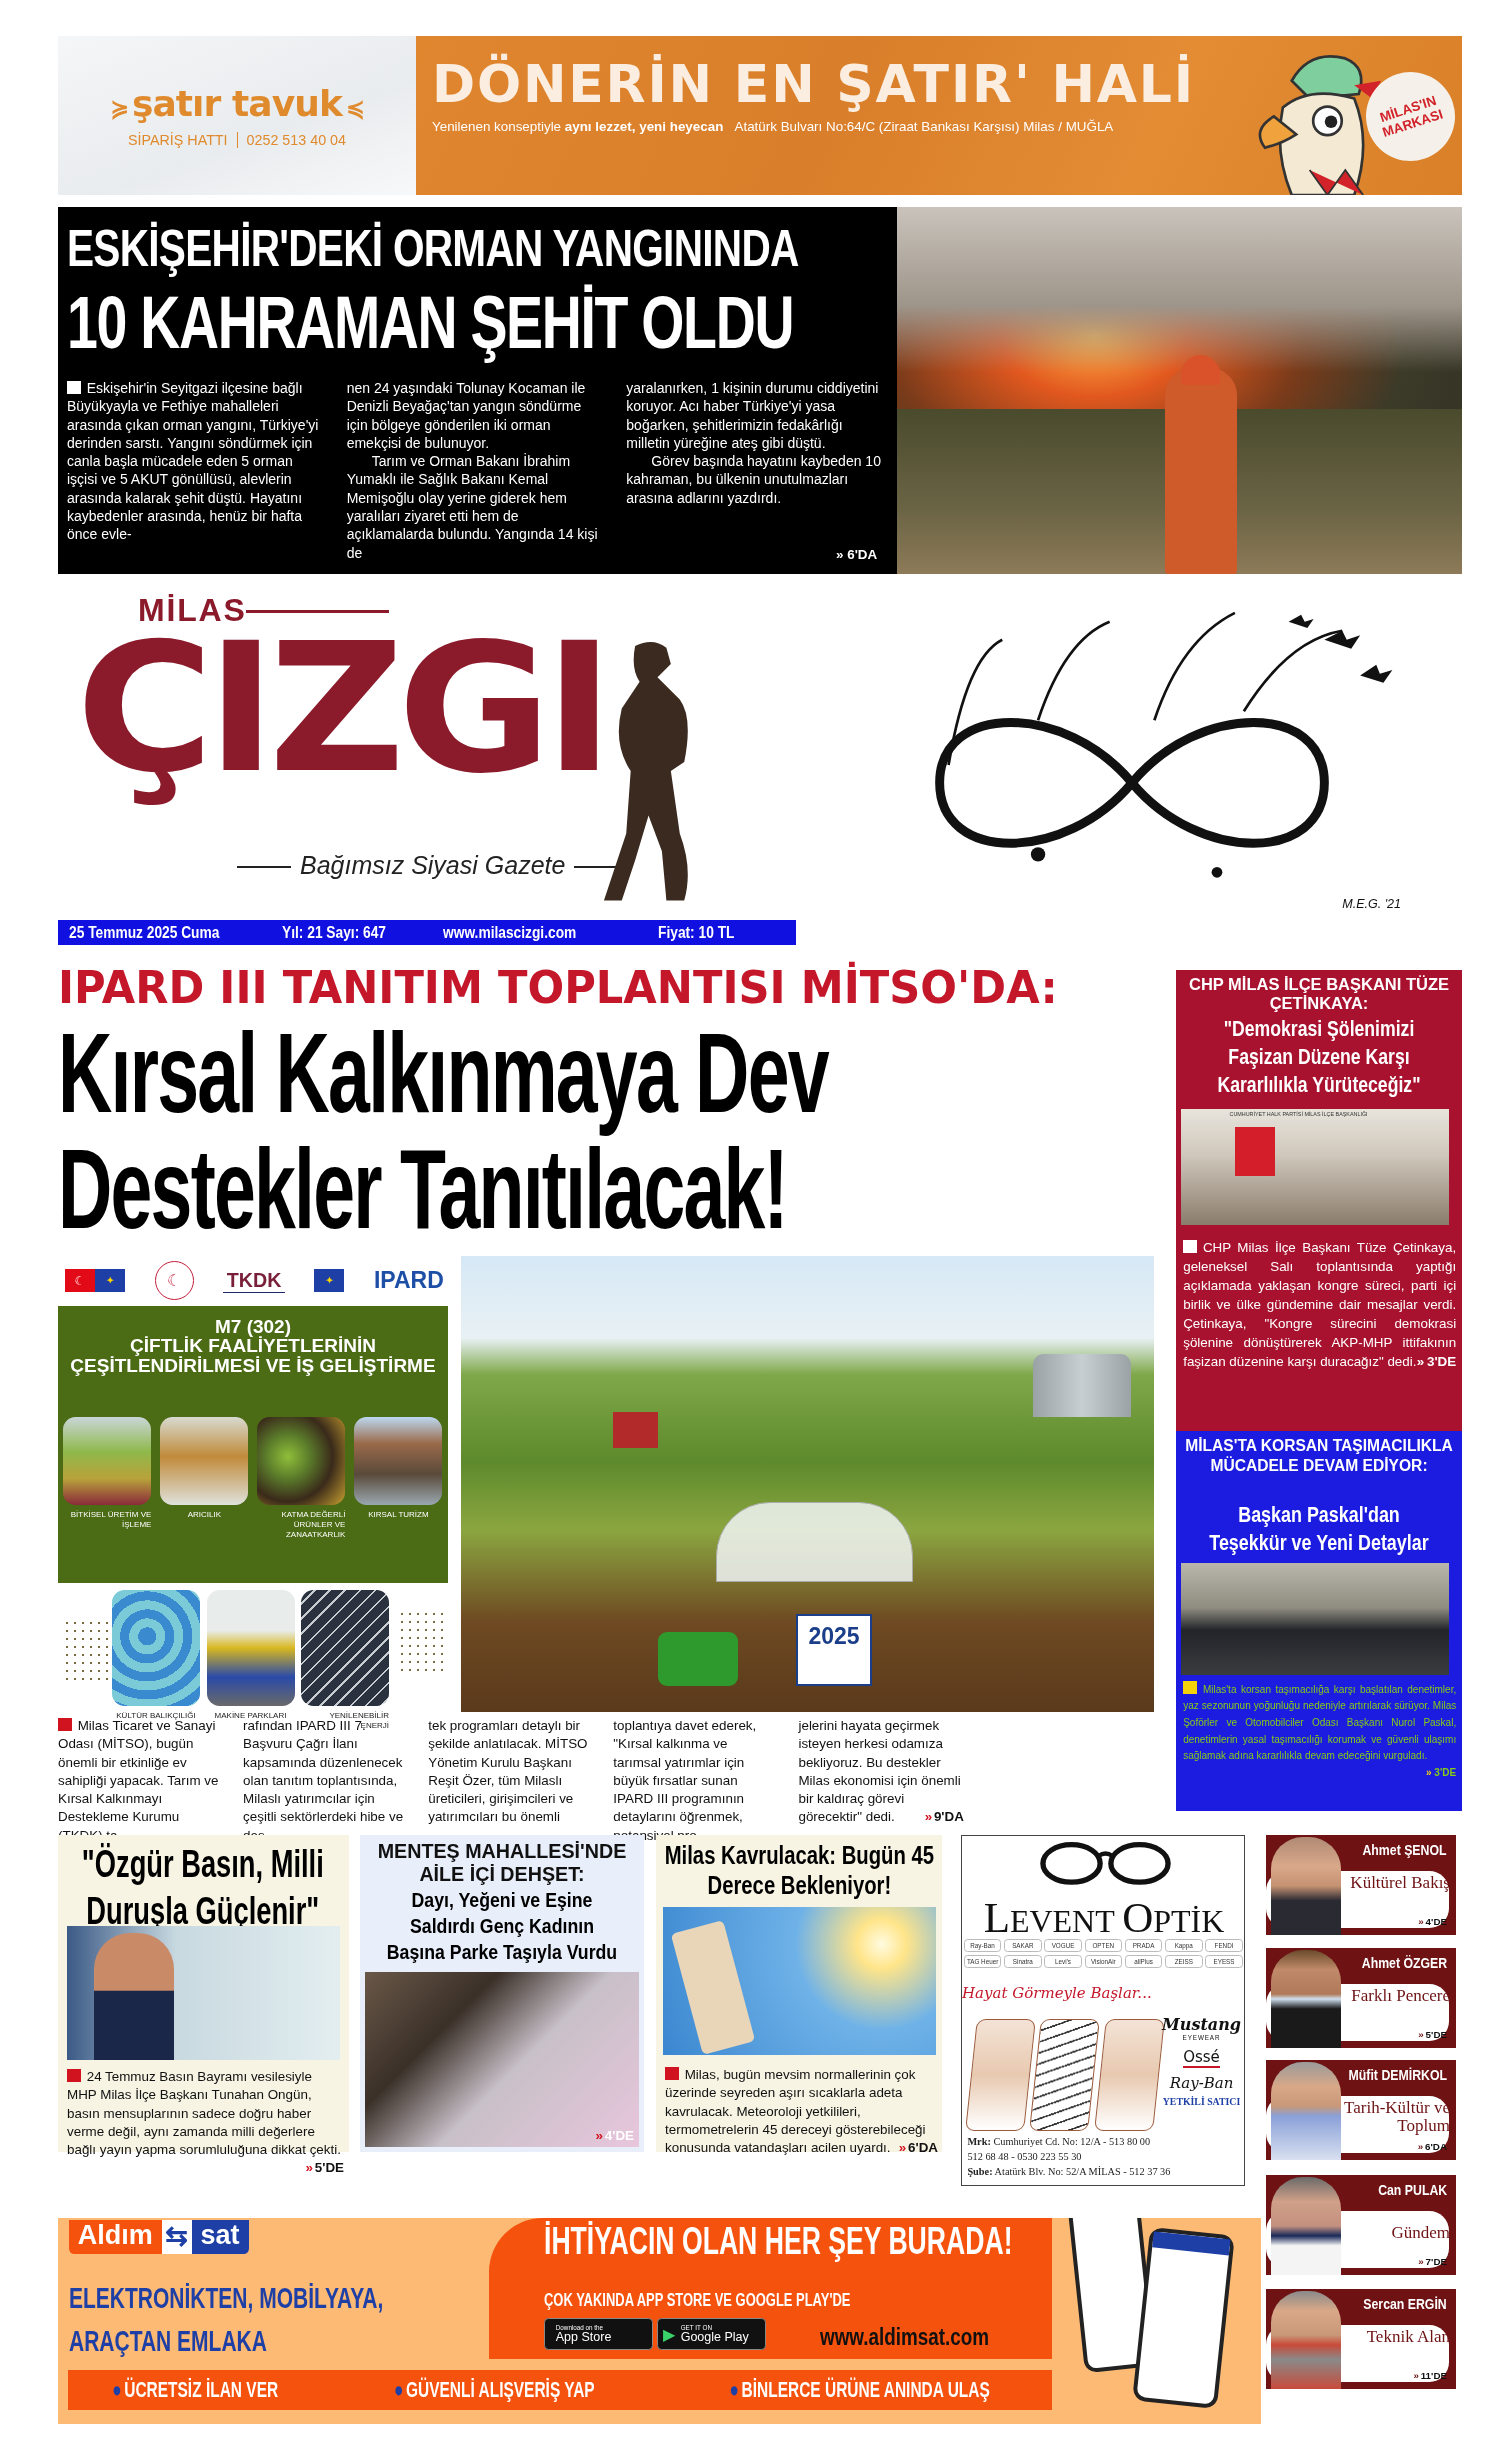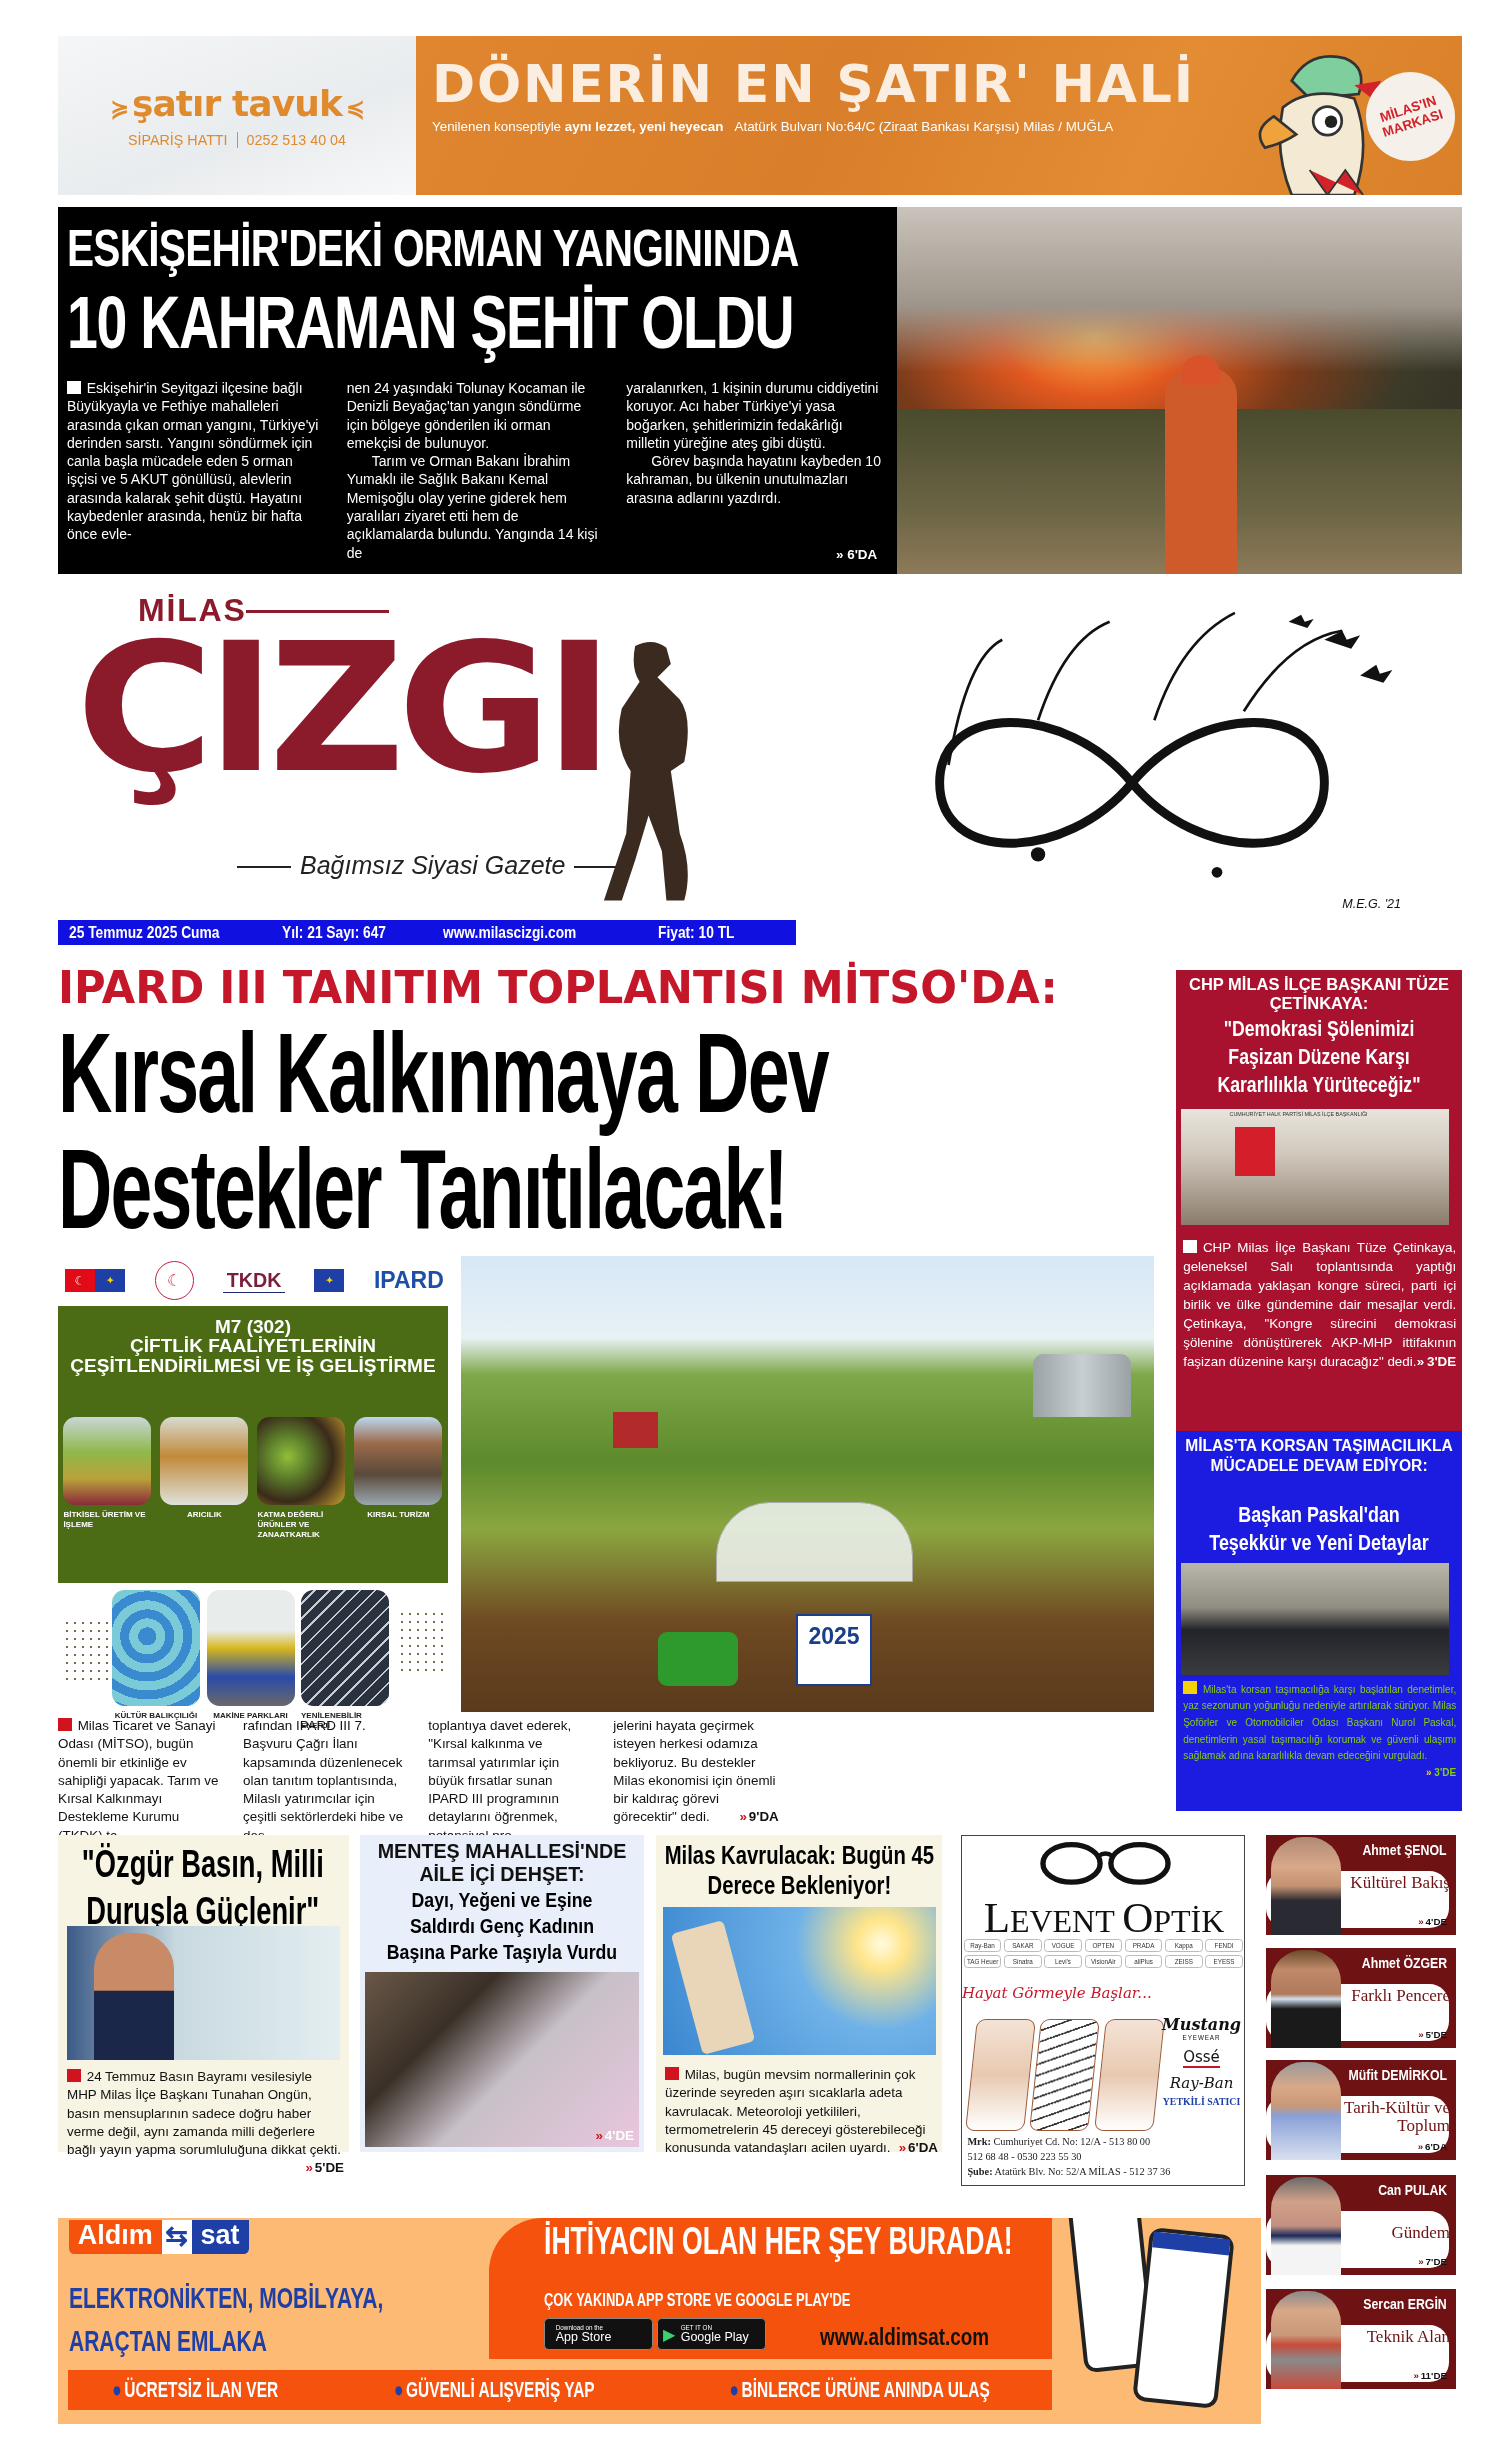--- a/index.html
+++ b/index.html
@@ -66,21 +66,21 @@
   .tkdk { color: #7a1f3a; font-weight: bold; font-size: 19.7px; border-bottom: 1.8px solid #1d2a6a; padding: 0 3.6px; }
   .ipard { color: #1d4fa6; font-weight: bold; font-size: 23px; }
 
   
   #poster { left: 58px; top: 1306px; width: 390px; height: 429px; }
   #poster .band { position: absolute; left: 0; top: 0; width: 390px; height: 277px; background: #4b6b14; }
   #poster .title { position: absolute; left: 0; top: 10.7px; width: 390px; text-align: center; color: #fff; font-weight: bold; font-size: 19px; line-height: 19.7px; }
   #poster .tiles { position: absolute; left: 5.4px; top: 111px; width: 379px; display: flex; justify-content: space-between; }
   .tile { width: 88px; display: flex; flex-direction: column; align-items: center; }
   .tile .img { width: 88px; height: 88px; border-radius: 12.5px; }
-  .tile .cap { color: #fff; font-size: 8px; font-weight: bold; text-align: left; margin-top: 5.4px; line-height: 9.8px; }
+  .tile .cap { color: #fff; font-size: 8px; font-weight: normal; text-align: right; margin-top: 5.4px; line-height: 9.8px; }
   #poster .tiles2 { position: absolute; left: 54px; top: 284px; width: 277px; display: flex; justify-content: space-between; }
   #poster .tiles2 .tile .img { height: 116px; }
   #poster .tiles2 .tile .cap { color: #222; }
   #poster .dots-l { position: absolute; left: 5.4px; top: 313px; width: 45px; height: 63px; background-image: radial-gradient(#7a6a40 1.1px, transparent 1.3px); background-size: 8px 8px; }
   #poster .dots-r { position: absolute; right: 5.4px; top: 304px; width: 45px; height: 63px; background-image: radial-gradient(#7a6a40 1.1px, transparent 1.3px); background-size: 8px 8px; }
 
   
   #farm { left: 461px; top: 1256px; width: 693px; height: 456px; background: linear-gradient(180deg, #d6e8f6 0%, #e8f1f4 18%, #7fa84a 26%, #5d8a2c 45%, #8ba640 60%, #6f4a22 80%, #5a3a1c 100%); overflow: hidden; }
   #farm .barn { position: absolute; left: 152px; top: 156px; width: 45px; height: 36px; background: #b32a2a; }
   #farm .gh { position: absolute; left: 255px; top: 246px; width: 197px; height: 80px; background: rgba(240,245,245,0.85); border-radius: 54px 54px 0 0; border: 0.9px solid #aaa; }
@@ -346,20 +346,21 @@
   <div class="barn"></div>
   <div class="gh"></div>
   <div class="silo"></div>
   <div class="tractor"></div>
   <div class="sign">2025</div>
 </div>
 
 <div id="main-article" class="abs">
   <div><span class="sq"></span><span>Milas Ticaret ve Sanayi Odası (MİTSO), bugün önemli bir etkinliğe ev sahipliği yapacak. Tarım ve Kırsal Kalkınmayı Destekleme Kurumu (TKDK) ta-</span></div>
   <div>rafından IPARD III 7. Başvuru Çağrı İlanı kapsamında düzenlenecek olan tanıtım toplantısında, Milaslı yatırımcılar için çeşitli sektörlerdeki hibe ve des-</div>
+  <div>tek programları detaylı bir şekilde anlatılacak. MİTSO Yönetim Kurulu Başkanı Reşit Özer, tüm Milaslı üreticileri, girişimcileri ve yatırımcıları bu önemli</div>
   <div>toplantıya davet ederek, "Kırsal kalkınma ve tarımsal yatırımlar için büyük fırsatlar sunan IPARD III programının detaylarını öğrenmek, potansiyel pro-</div>
   <div><span>jelerini hayata geçirmek isteyen herkesi odamıza bekliyoruz. Bu destekler Milas ekonomisi için önemli bir kaldıraç görevi görecektir" dedi.</span> <span class="ref">9'DA</span></div>
 </div>
 
 <div id="chp" class="abs">
   <div class="kick">CHP MİLAS İLÇE BAŞKANI TÜZE ÇETİNKAYA:</div>
   <div class="head">"Demokrasi Şölenimizi Faşizan Düzene Karşı Kararlılıkla Yürüteceğiz"</div>
   <div class="photo">
     <div class="banner">CUMHURİYET HALK PARTİSİ MİLAS İLÇE BAŞKANLIĞI</div>
     <div class="flag"></div>

